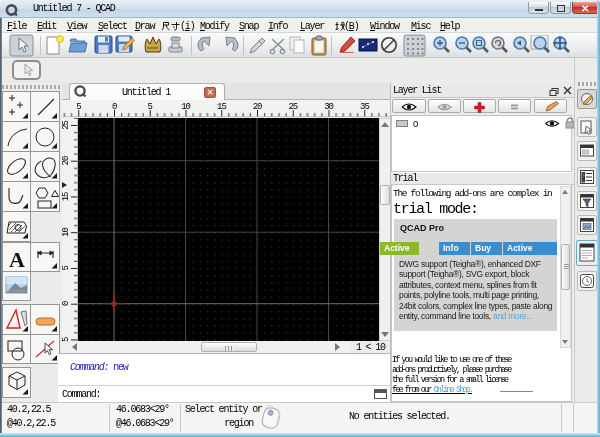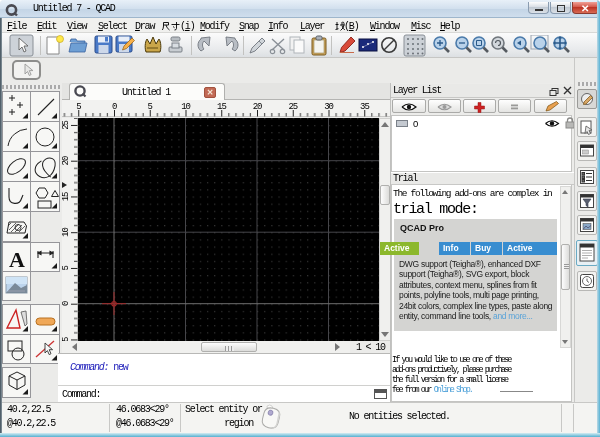--- a/index.html
+++ b/index.html
@@ -500,21 +500,21 @@
   <div class="abs" style="left:560px;top:186px;width:11px;height:162px;background:#f0f0ee;border:1px solid #d8d8d6;">
     <div style="position:absolute;left:1px;top:3px;border-left:3.5px solid transparent;border-right:3.5px solid transparent;border-bottom:4.5px solid #777;"></div>
     <div style="position:absolute;left:0px;top:57px;width:9px;height:46px;background:linear-gradient(90deg,#fdfdfd,#dcdcda);border:1px solid #b0b0ae;border-radius:2px;">
       <div style="position:absolute;left:1.5px;top:19px;width:5px;height:5px;background:repeating-linear-gradient(#999 0 1px,#eee 1px 2px);"></div>
     </div>
     <div style="position:absolute;left:1px;bottom:3px;border-left:3.5px solid transparent;border-right:3.5px solid transparent;border-top:4.5px solid #777;"></div>
   </div>
   <div class="abs mono" style="left:392px;top:355px;font-size:8.5px;letter-spacing:-1.9px;">If you would like to use one of these</div>
   <div class="abs mono" style="left:392px;top:365px;font-size:8.5px;letter-spacing:-1.9px;">add-ons productively, please purchase</div>
   <div class="abs mono" style="left:392px;top:375px;font-size:8.5px;letter-spacing:-1.9px;">the full version for a small license</div>
-  <div class="abs mono" style="left:392px;top:385px;font-size:8.5px;letter-spacing:-1.9px;">fee from our <span style="color:#4a9fd8;">Online Shop.</span></div>
+  <div class="abs mono" style="left:392px;top:385px;font-size:8.5px;letter-spacing:-1.9px;text-decoration:underline;">fee from our <span style="color:#4a9fd8;">Online Shop.</span></div>
   <div class="abs" style="left:500px;top:391px;width:33px;height:1px;background:#888;"></div>
 
   <div id="rtoolbar" class="abs"></div>
   <div class="abs" style="left:578px;top:82px;width:18px;height:4px;background:repeating-linear-gradient(90deg,#aaa 0 2px,#eee 2px 4px);"></div>
   <div class="rbtn abs" style="left:577px;top:89px;background:#d8d8d6;border-color:#9a9a98;"><svg width="18" height="18" viewBox="0 0 18 18">
         <circle cx="9" cy="9" r="5.5" fill="#eee" stroke="#666" stroke-width="1"></circle>
         <path d="M6 12 l6.5 -6.5 l2 2 L8 14 l-2.5 0.5 z" fill="#d8a868" stroke="#7a5010" stroke-width="0.7"></path>
       </svg></div>
   <div class="rbtn abs" style="left:577px;top:117px;"><svg width="18" height="18" viewBox="0 0 18 18">
         <rect x="3" y="3" width="10" height="12" fill="#fff" stroke="#555"></rect>

